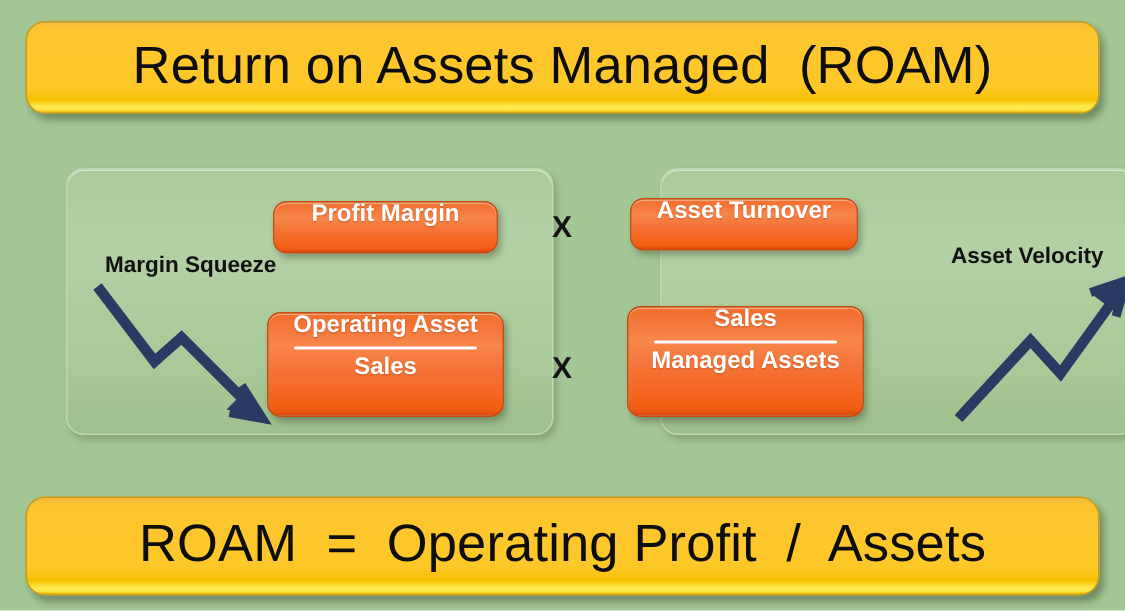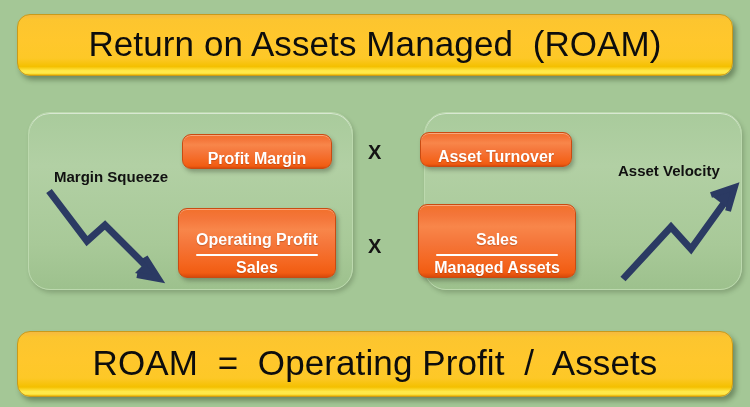--- a/index.html
+++ b/index.html
@@ -48,26 +48,27 @@
     white-space: pre;
     line-height: 1;
     margin-bottom: 3px;
   }
 
   
   .panel {
     position: absolute;
     top: 112px;
     height: 178px;
-    border-radius: 22px;
+    border-radius: 12px;
     background: linear-gradient(to bottom, #a9cb9c 0%, #b2d0a4 30%, #a8c998 75%, #9dc18d 100%);
     border: 1px solid #bcd9ae;
     box-shadow: inset 0 1px 0 rgba(255,255,255,0.55),
                 2px 3px 4px rgba(60,80,50,0.28);
     box-sizing: border-box;
+    margin-left: 16px;
   }
   #panel-left  { left: 28px;  width: 325px; }
   #panel-right { left: 424px; width: 318px; padding-left: 37px; }
 
   
   .obox {
     position: absolute;
     border-radius: 9px;
     background: linear-gradient(to bottom,
         #f2702c 0%,
@@ -77,21 +78,21 @@
         #f4661f 80%,
         #f15c12 94%,
         #d8490a 100%);
     border: 1px solid #c94b12;
     box-shadow: 2px 3px 4px rgba(60,70,50,0.40),
                 inset 0 1px 0 rgba(255,255,255,0.38);
     box-sizing: border-box;
     display: flex;
     flex-direction: column;
     align-items: center;
-    justify-content: flex-end;
+    justify-content: flex-start;
     color: #ffffff;
   }
   .obox-label {
     font-size: 16px;
     font-weight: bold;
     color: #ffffff;
     line-height: 1.05;
     white-space: nowrap;
     text-shadow: 0 1px 1px rgba(120,40,0,0.35);
   }
@@ -164,21 +165,21 @@
       <polygon points="120,6 98,16 114,28" fill="#2b3a63"></polygon>
       <polyline points="96,14 120,6 113,30" fill="none" stroke="#2b3a63" stroke-width="6" stroke-linejoin="miter"></polyline>
     </svg>
   </div>
 
   <div class="obox" id="box-profit-margin">
     <span class="obox-label">Profit Margin</span>
   </div>
 
   <div class="obox" id="box-op-sales">
-    <span class="obox-label">Operating Profit</span>
+    <span class="obox-label">Operating Asset</span>
     <span class="frac-line"></span>
     <span class="obox-label">Sales</span>
   </div>
 
   <div class="obox" id="box-asset-turnover">
     <span class="obox-label">Asset Turnover</span>
   </div>
 
   <div class="obox" id="box-sales-managed">
     <span class="obox-label">Sales</span>

